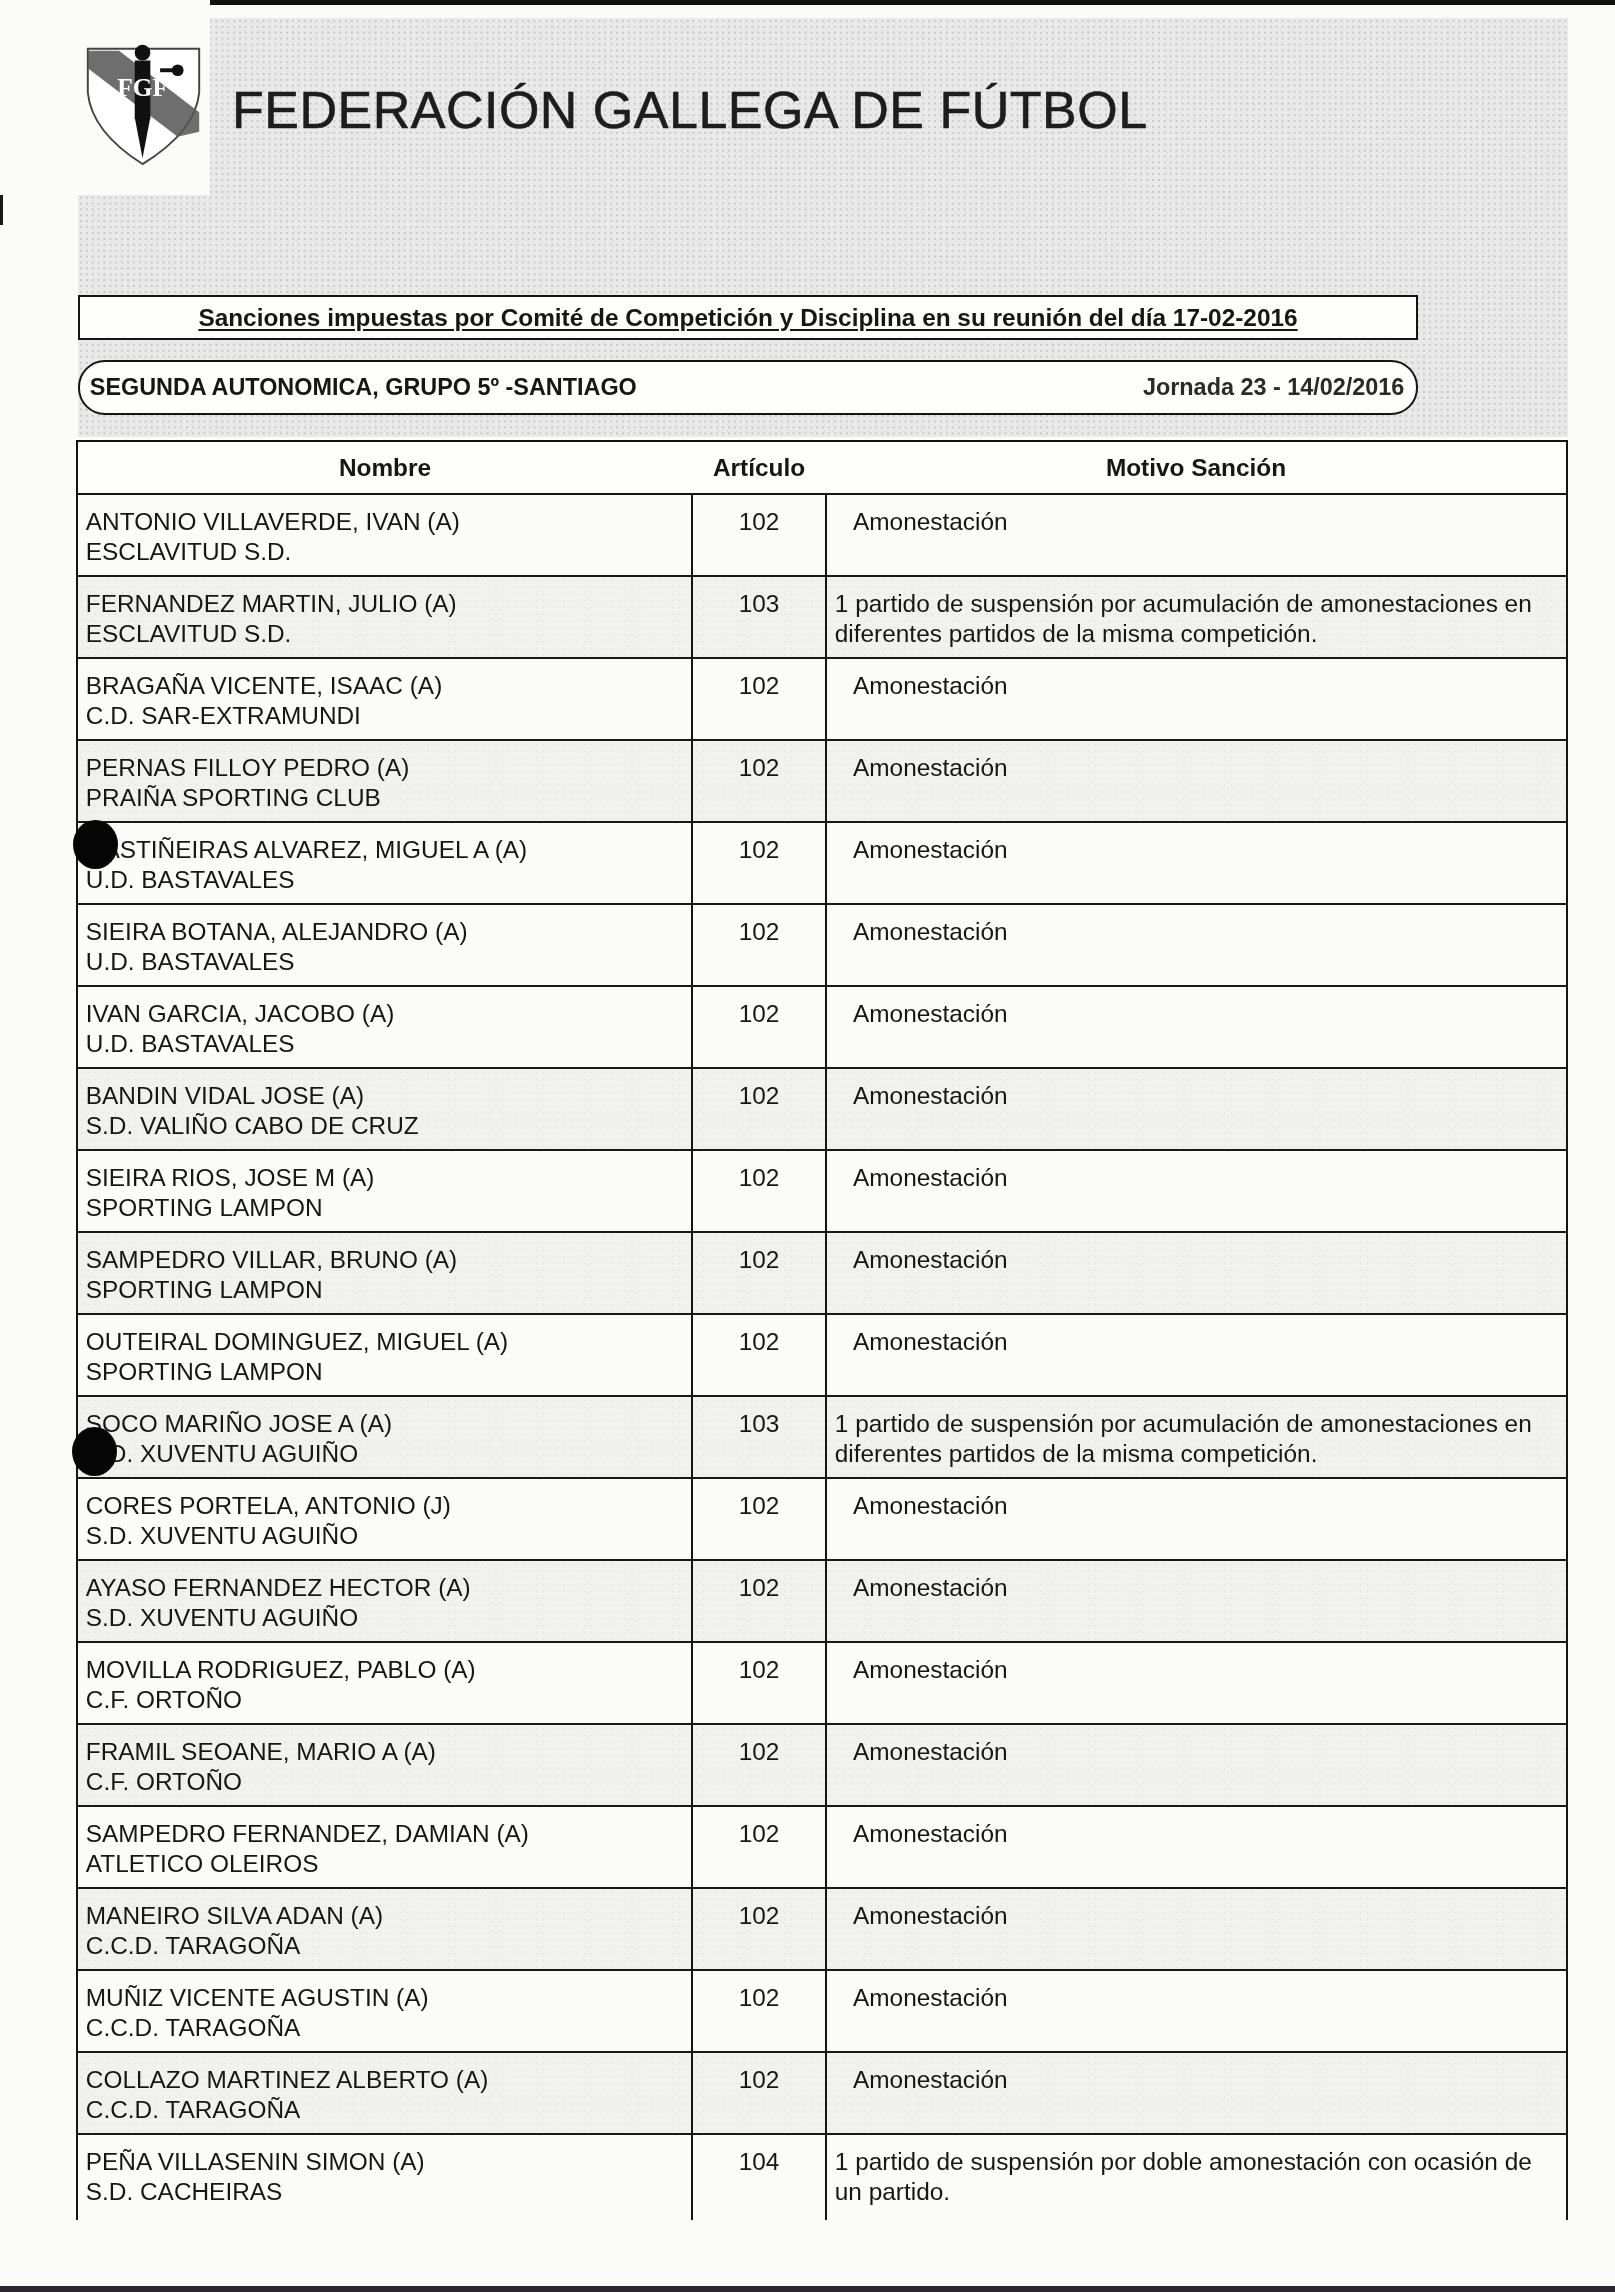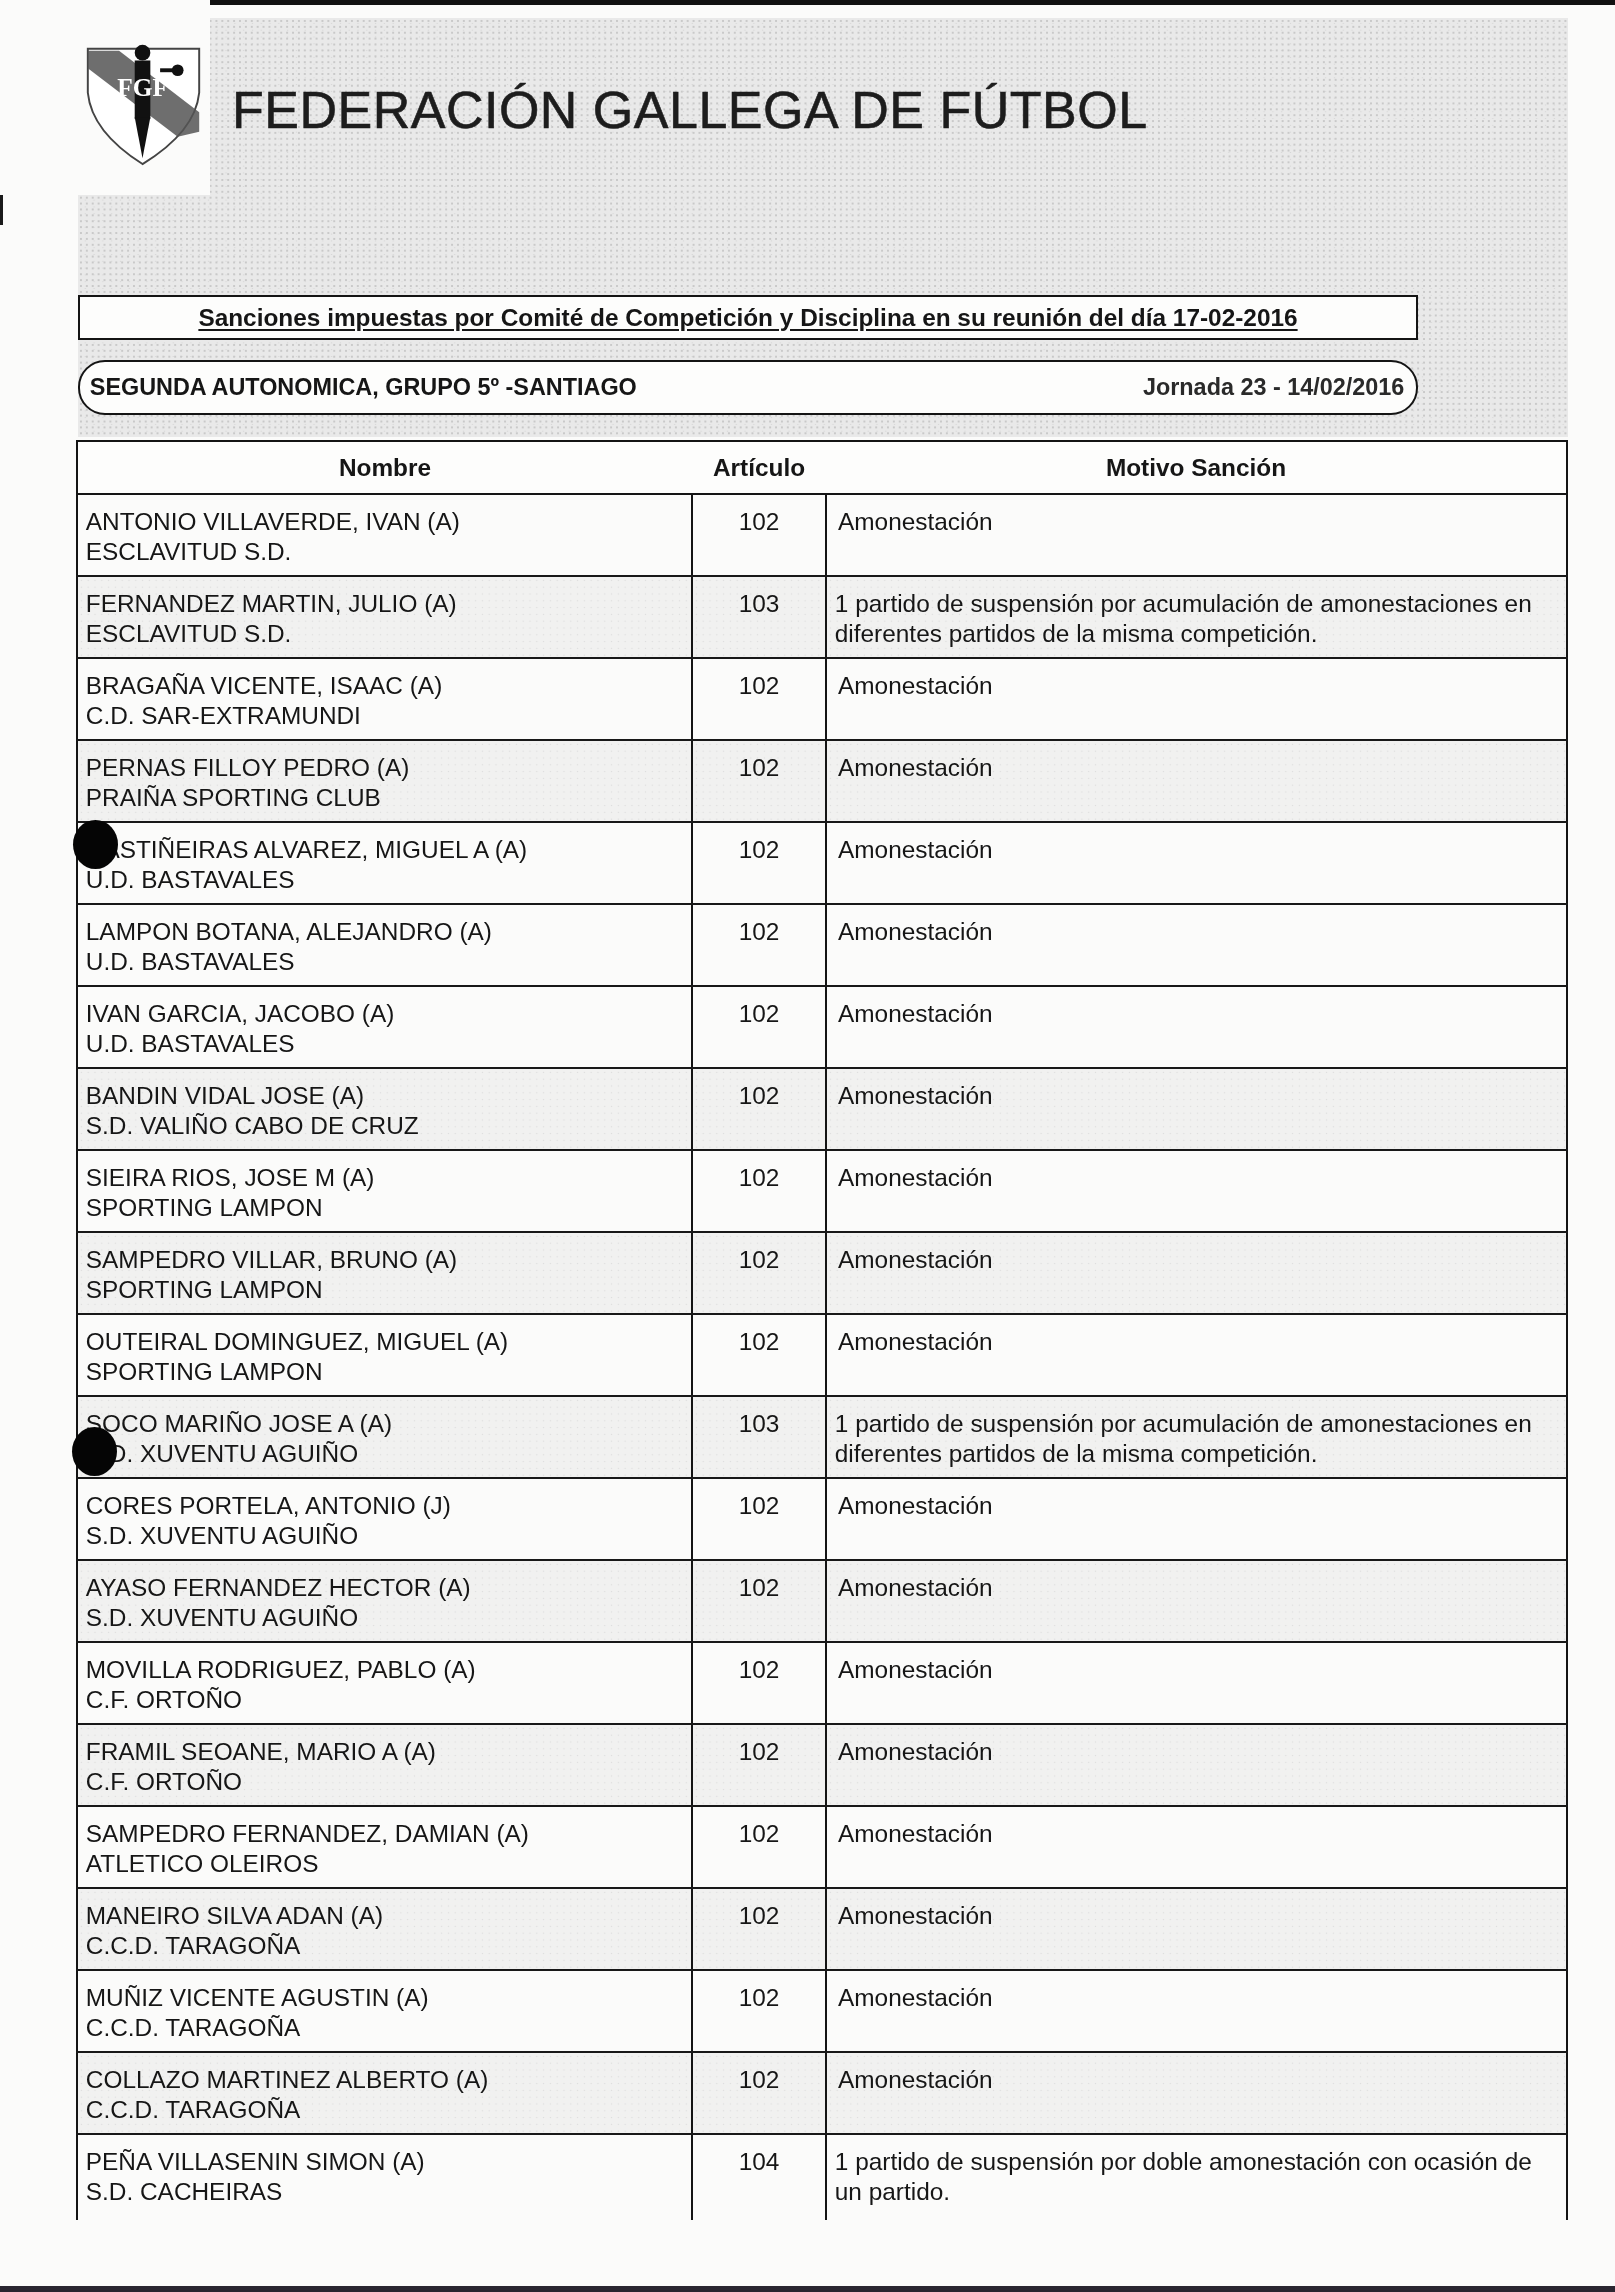--- a/index.html
+++ b/index.html
@@ -52,21 +52,21 @@
     background: #fdfdfc;
   }
   table.sanctions th:first-child { border-left: 2.9px solid #141414; }
   table.sanctions th:last-child { border-right: 2.9px solid #141414; }
   table.sanctions td {
     height: 82px; vertical-align: top; font-size: 24.4px; line-height: 30px;
     border-bottom: 2.9px solid #181818; padding: 11.7px 0 0 0; box-sizing: border-box;
   }
   table.sanctions td.name { border-left: 2.9px solid #141414; border-right: 2px solid #141414; padding-left: 7.8px; }
   table.sanctions td.art { border-right: 2px solid #141414; text-align: center; }
-  table.sanctions td.motivo { border-right: 2.9px solid #141414; padding-left: 11px; padding-right: 17.6px; }
+  table.sanctions td.motivo { border-right: 2.9px solid #141414; padding-left: 26px; padding-right: 17.6px; }
   table.sanctions td.motivo.long { padding-left: 7.8px; }
   table.sanctions tr.shaded td {
     background-color: #f1f1f0;
     background-image: radial-gradient(#dcdcdc 0.7px, transparent 1px);
     background-size: 6.8px 6.8px;
   }
   table.sanctions tr.last td { border-bottom: none; height: 86px; }
   .team { display: block; }
   .player { display: block; }
   .punch-hole {
@@ -154,21 +154,21 @@
       <tr>
         <td class="name">
           <span class="player">CASTIÑEIRAS ALVAREZ, MIGUEL A (A)</span>
           <span class="team">U.D. BASTAVALES</span>
         </td>
         <td class="art">102</td>
         <td class="motivo">Amonestación</td>
       </tr>
       <tr>
         <td class="name">
-          <span class="player">LAMPON BOTANA, ALEJANDRO (A)</span>
+          <span class="player">SIEIRA BOTANA, ALEJANDRO (A)</span>
           <span class="team">U.D. BASTAVALES</span>
         </td>
         <td class="art">102</td>
         <td class="motivo">Amonestación</td>
       </tr>
       <tr>
         <td class="name">
           <span class="player">IVAN GARCIA, JACOBO (A)</span>
           <span class="team">U.D. BASTAVALES</span>
         </td>

